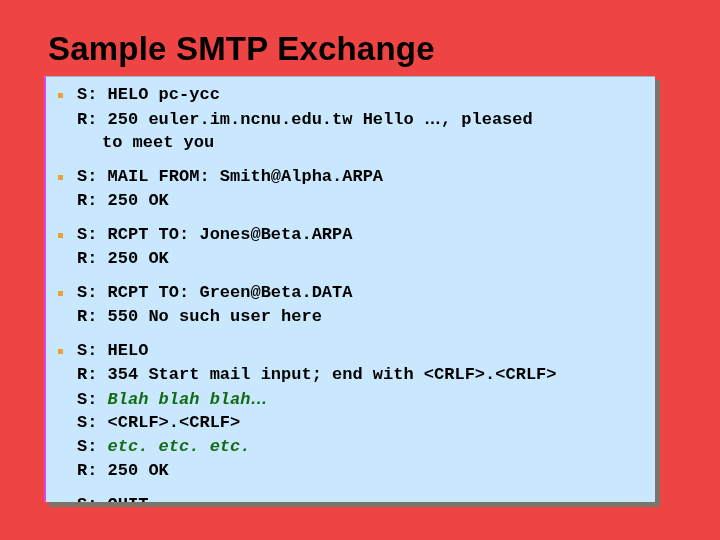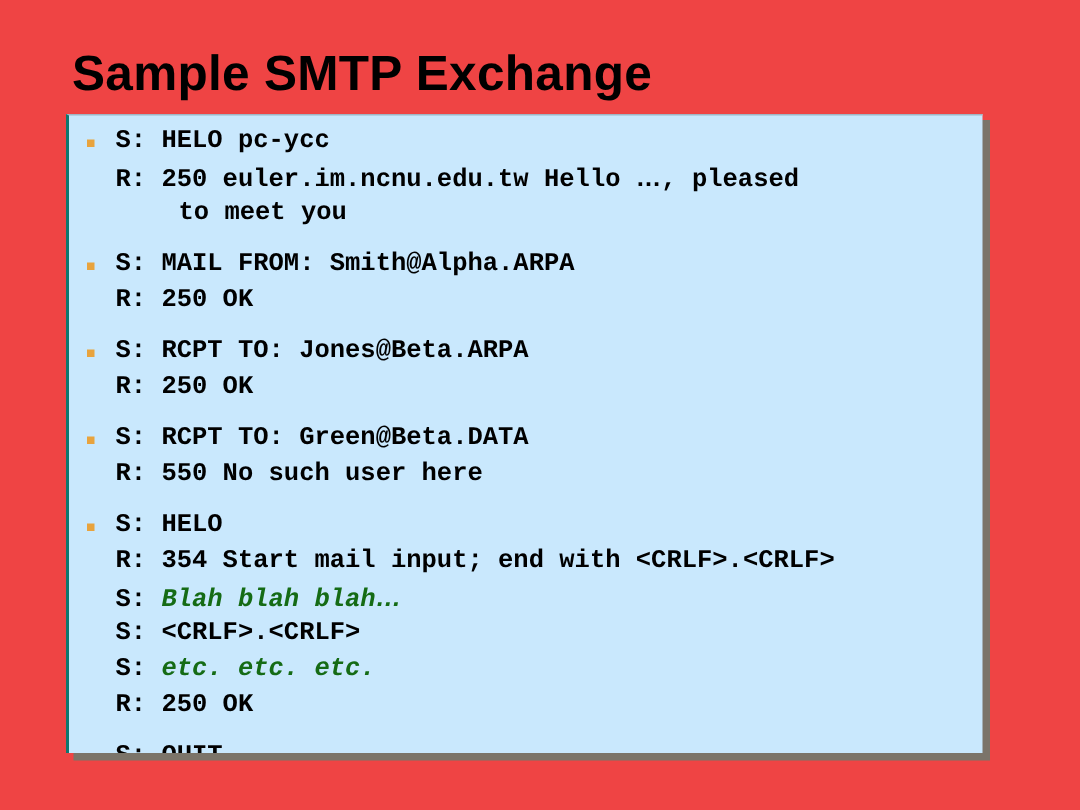--- a/index.html
+++ b/index.html
@@ -47,21 +47,21 @@
     height: 427px;
     background: #7b7469;
   }
   .panel {
     position: absolute;
     left: 44px;
     top: 76px;
     width: 611px;
     height: 426px;
     background: #c9e8fd;
-    border-left: 2px solid #0f766e;
+    border-left: 2px solid #d946ef;
     border-top: 1px solid #9fb6c6;
     box-sizing: border-box;
     overflow: hidden;
   }
 
   .lines {
     position: absolute;
     left: 0;
     top: 6px;
     width: 100%;
@@ -95,21 +95,21 @@
     background: #e8a33d;
   }
 
   .ltext {
     position: absolute;
     left: 31px;
     top: 0;
   }
   
   .line.indent .ltext {
-    left: 73px;
+    left: 56px;
   }
 
   .tag {
     color: #000000;
   }
   .body-txt {
     color: #000000;
   }
   .body-txt.green {
     color: #156b15;

